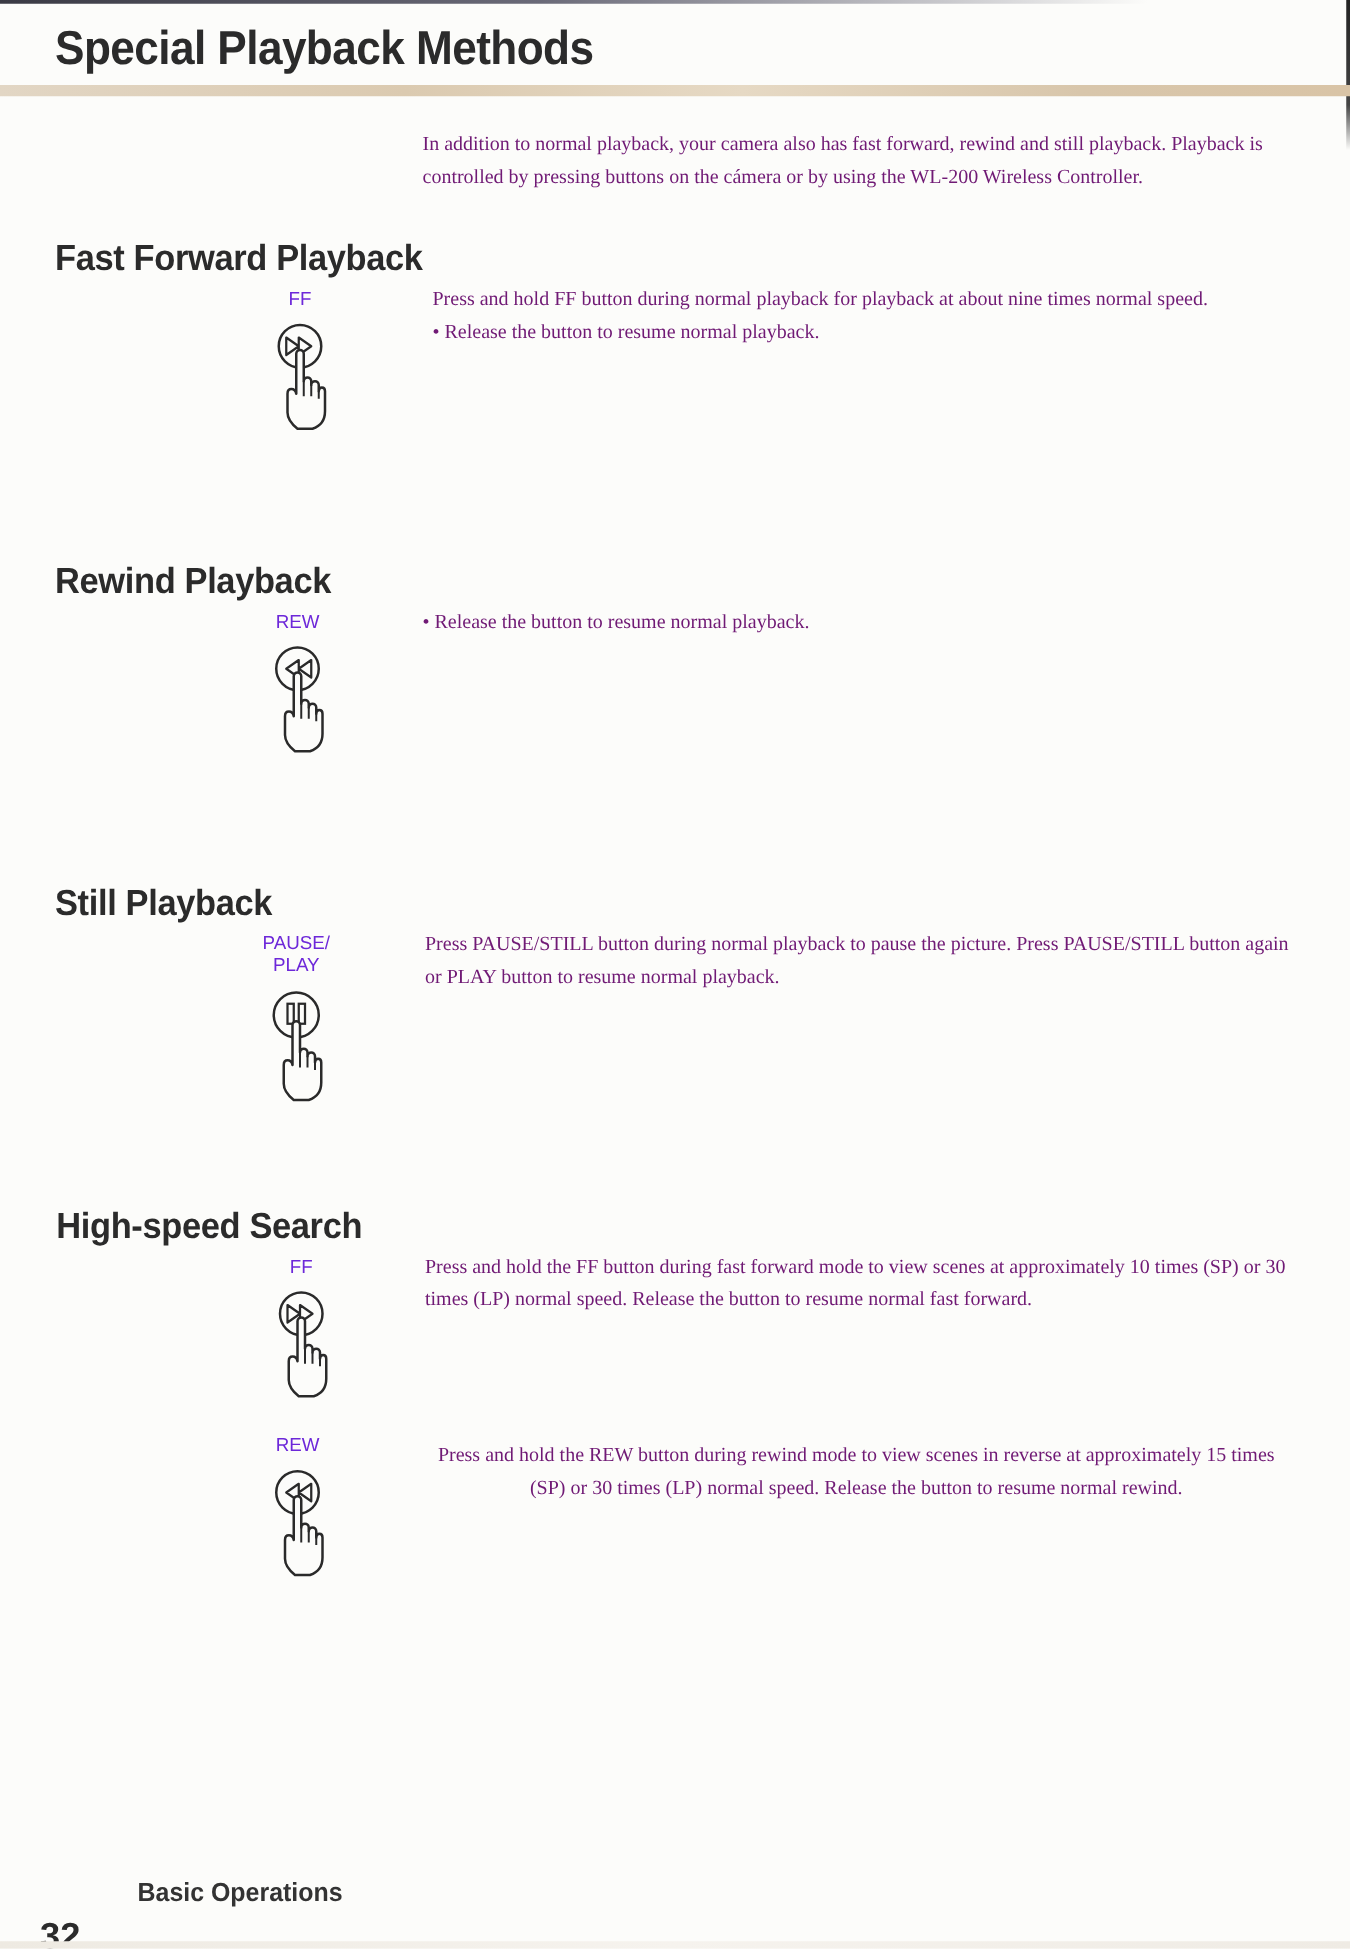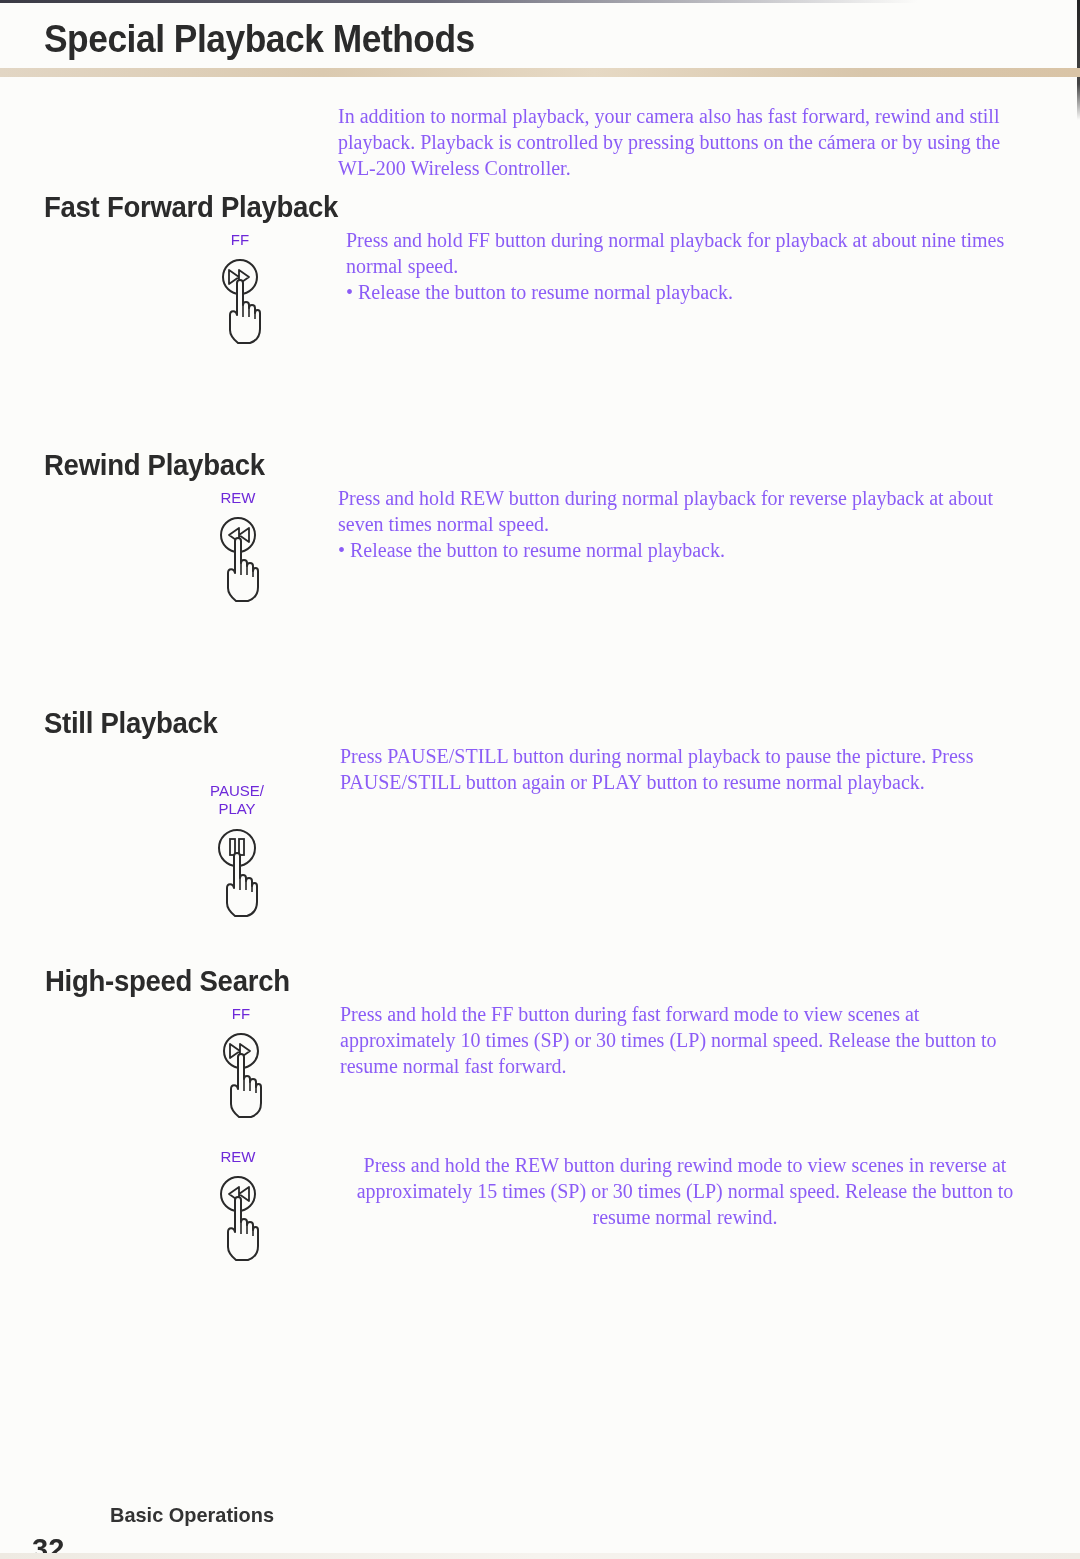--- a/index.html
+++ b/index.html
@@ -17,21 +17,21 @@
     position: absolute; left: 44px; top: 18px; margin: 0;
     font-family: "Liberation Sans", sans-serif; font-weight: 700;
     font-size: 38px; letter-spacing: -0.5px; color: #2b2b2b;
     transform: scaleX(0.93); transform-origin: left center;
   }
   .title-band {
     position: absolute; left: 0; top: 68px; width: 1080px; height: 9px;
     background: linear-gradient(90deg, #e2d6c4 0%, #dbcab0 30%, #e6d9c4 55%, #d8c6ab 80%, #d9c4a6 100%);
   }
   .body-text {
-    position: absolute; font-size: 20px; line-height: 26px; color: #8b5cf6;
+    position: absolute; font-size: 16px; line-height: 26px; color: #701a75;
   }
   .body-text p { margin: 0; }
   .section-heading {
     position: absolute; margin: 0;
     font-family: "Liberation Sans", sans-serif; font-weight: 700;
     font-size: 29px; color: #2b2b2b; letter-spacing: -0.3px;
     transform: scaleX(0.95); transform-origin: left center;
   }
   .icon-block { position: absolute; width: 90px; text-align: center; }
   .icon-label {
@@ -83,26 +83,25 @@
 <div class="icon-block" style="left:193px; top:489px;">
   <span class="icon-label">REW</span>
   <svg width="60" height="92" viewBox="0 0 60 92">
     <circle cx="30" cy="24" r="17" fill="none" stroke="#2a2a2a" stroke-width="2"></circle>
     <path d="M41 17 L31 24 L41 31 Z M31 17 L21 24 L31 31 Z" fill="none" stroke="#2a2a2a" stroke-width="1.8" stroke-linejoin="round"></path>
     <path d="M27 30 C27 26 33 26 33 30 L33 52 C33 48 39 48 39 52 L39 55 C39 51 45 51 45 55 L45 60 C45 56 50 56 50 60 L50 76 C50 84 46 88 40 90 L28 90 C23 86 20 82 20 77 L20 62 C20 57 26 57 27 62 Z" fill="#fcfcfa" stroke="#2a2a2a" stroke-width="2" stroke-linejoin="round"></path>
     <path d="M33 52 L33 64 M39 55 L39 64 M45 60 L45 66" stroke="#2a2a2a" stroke-width="1.6"></path>
   </svg>
 </div>
 <div class="body-text" style="left:338px; top:485px; width:700px;">
-  <p>Press and hold REW button during normal playback for reverse playback at about seven times normal speed.</p>
   <p>• Release the button to resume normal playback.</p>
 </div>
 
 <h2 class="section-heading" style="left:44px; top:707px;">Still Playback</h2>
-<div class="icon-block" style="left:192px; top:746px;margin-top:36px;">
+<div class="icon-block" style="left:192px; top:746px;">
   <span class="icon-label">PAUSE/</span>
   <span class="icon-label">PLAY</span>
   <svg width="60" height="96" viewBox="0 0 60 96">
     <circle cx="30" cy="26" r="18" fill="none" stroke="#2a2a2a" stroke-width="2"></circle>
     <rect x="23" y="17" width="5" height="16" fill="none" stroke="#2a2a2a" stroke-width="1.8"></rect>
     <rect x="32" y="17" width="5" height="16" fill="none" stroke="#2a2a2a" stroke-width="1.8"></rect>
     <path d="M27 34 C27 30 33 30 33 34 L33 56 C33 52 39 52 39 56 L39 59 C39 55 45 55 45 59 L45 64 C45 60 50 60 50 64 L50 80 C50 88 46 92 40 94 L28 94 C23 90 20 86 20 81 L20 66 C20 61 26 61 27 66 Z" fill="#fcfcfa" stroke="#2a2a2a" stroke-width="2" stroke-linejoin="round"></path>
     <path d="M33 56 L33 68 M39 59 L39 68 M45 64 L45 70" stroke="#2a2a2a" stroke-width="1.6"></path>
   </svg>
 </div>

